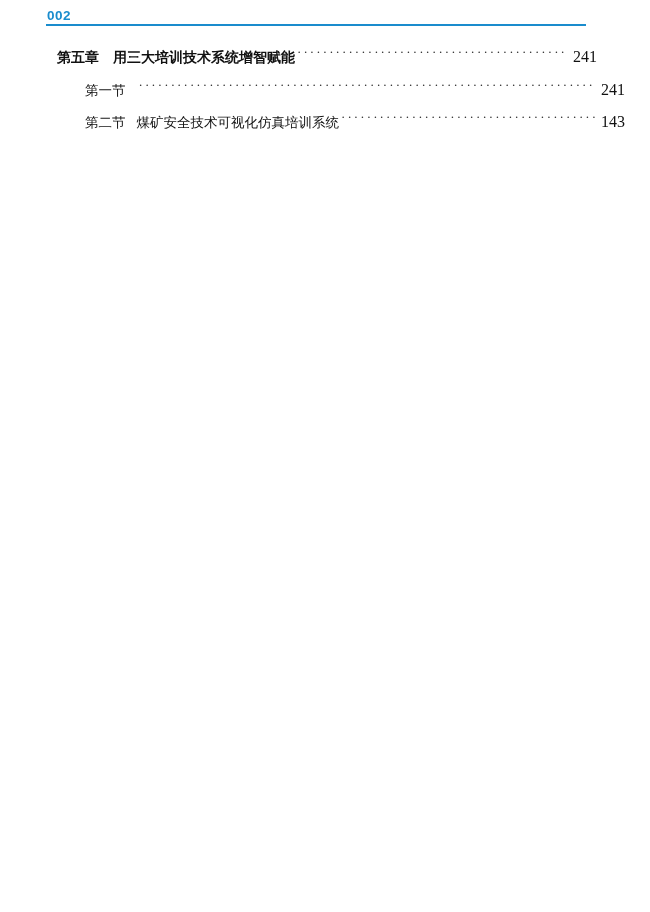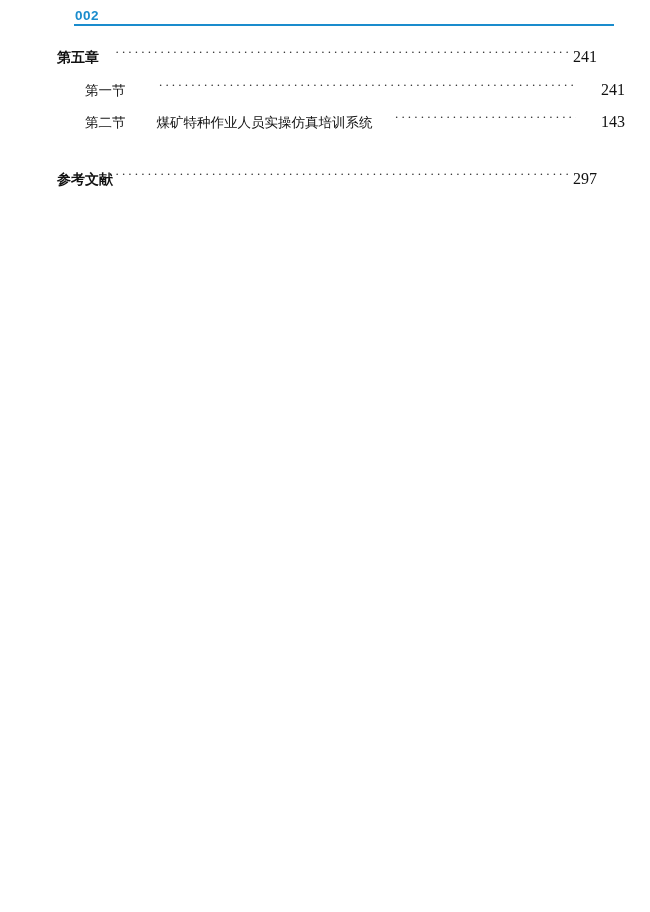--- a/index.html
+++ b/index.html
@@ -19,21 +19,21 @@
     position: absolute;
     top: 0; left: 0;
     width: 650px;
     height: 912px;
   }
 
   
   .header {
     position: absolute;
     top: 8px;
-    left: 74px;
+    left: 46px;
     width: 540px;
     height: 34px;
   }
   .folio {
     font-family: "Liberation Sans", "DejaVu Sans", sans-serif;
     font-weight: bold;
     font-size: 13.5px;
     color: #1a8ccd;
     letter-spacing: 0.5px;
     line-height: 15px;
@@ -81,21 +81,20 @@
   }
   .lvl-chapter .label { margin-right: 14px; }
 
   
   .lvl-section {
     font-family: "Liberation Serif", "DejaVu Serif", serif;
     font-size: 13.5px;
     color: #111;
     margin-bottom: 13px;
     padding-left: 28px;
-    gap: 20px;
   }
   .lvl-section .label { margin-right: 11px; }
 
   
   .lvl-ref {
     font-family: "Liberation Sans", "DejaVu Sans", sans-serif;
     font-weight: bold;
     font-size: 14px;
     color: #111;
     margin-top: 38px;
@@ -147,38 +146,34 @@
 
   <div class="header">
     <div class="folio">002</div>
     <div class="header-rule"></div>
   </div>
 
   <div class="toc">
 
     <div class="toc-row lvl-chapter">
       <span class="title-text label">第五章</span>
+      <span class="title-text">用三大培训技术系统增智赋能</span>
       <span class="leader"></span>
       <span class="page-num">241</span>
     </div>
 
     <div class="toc-row lvl-section">
       <span class="title-text label">第一节</span>
       <span class="leader"></span>
       <span class="page-num">241</span>
     </div>
 
     <div class="toc-row lvl-section">
       <span class="title-text label">第二节</span>
-      <span class="title-text">煤矿特种作业人员实操仿真培训系统</span>
+      <span class="title-text">煤矿安全技术可视化仿真培训系统</span>
       <span class="leader"></span>
       <span class="page-num">143</span>
     </div>
 
 
-    <div class="toc-row lvl-ref">
-      <span class="title-text">参考文献</span>
-      <span class="leader"></span>
-      <span class="page-num">297</span>
-    </div>
 
   </div>
 </div>
 
 </body></html>

